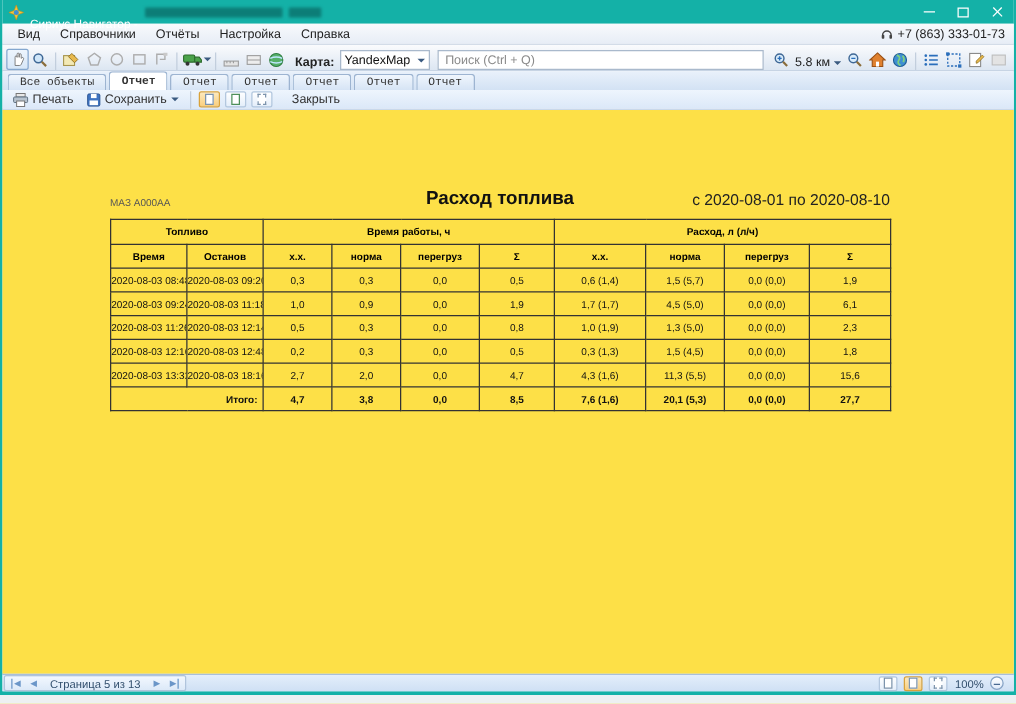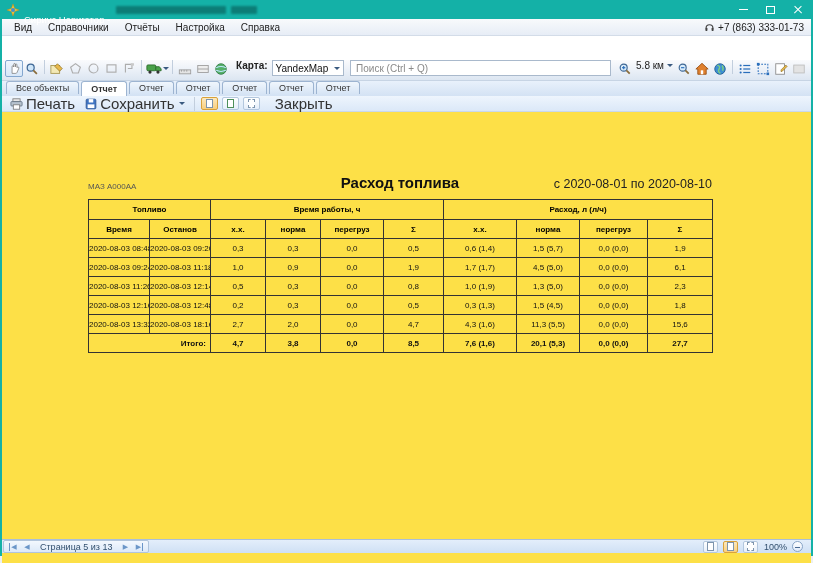--- a/index.html
+++ b/index.html
@@ -27,44 +27,44 @@
   .glyph-close::after { transform:rotate(-45deg); }
 
   
   .menubar { height:17px; background:linear-gradient(#f8fafc,#e7edf6); border-bottom:1px solid #d3dce8;
              display:flex; align-items:center; padding:0 4px; }
   .menu-item { font-size:10px; color:#222; padding:0 8px; cursor:default; }
   .phone { margin-left:auto; display:flex; align-items:center; gap:3px; font-size:10px; color:#222; padding-right:3px; }
 
   
   .toolbar { height:21px; background:linear-gradient(#fafbfd,#dce6f2); border-bottom:1px solid #c7d4e4;
-             display:flex; align-items:flex-start; padding:0 3px;margin-top:24px; }
+             display:flex; align-items:flex-end; padding:0 3px; }
   .tb-icon { width:18px; height:17px; display:flex; align-items:center; justify-content:center; border-radius:2px; flex:0 0 auto; }
   .tb-icon.active { border:1px solid #84a7cf; background:linear-gradient(#eef5fd,#d7e7f8); }
   .tb-sep { width:1px; height:14px; background:#c2cedd; margin:0 3px; flex:0 0 auto; }
   .tb-arrow { width:0; height:0; border-left:3px solid transparent; border-right:3px solid transparent; border-top:3px solid #3a5a80; margin-left:1px; }
   .map-label { font-size:10px; font-weight:bold; color:#222; margin:0 4px 0 6px; white-space:nowrap; }
   .combo { width:78px; height:16px; background:#fff; border:1px solid #a9b9cc; display:flex; align-items:center;
            font-size:10px; color:#111; padding:0 3px; }
   .combo .tb-arrow { margin-left:auto; }
   .search { width:282px; height:16px; border:1px solid #a9b9cc; font-size:10px; padding:0 5px; color:#555;
             margin-left:6px; font-family:"Liberation Sans", sans-serif; }
   .search::placeholder { color:#8a8a8a; }
   .scale-group { display:flex; align-items:center; font-size:10px; color:#222; padding:0 2px; white-space:nowrap; }
 
   
-  .tabbar { height:15px; background:linear-gradient(#e9f1fb,#d3e2f4); display:flex; padding-left:4px; }
+  .tabbar { height:15px; background:linear-gradient(#e9f1fb,#d3e2f4); display:flex; align-items:flex-end; padding-left:4px;font-family:Liberation Mono, monospace; }
   .tab { height:13px; display:flex; align-items:center; padding:0 9px; font-size:9px; color:#333;
          background:linear-gradient(#f0f6fd,#d6e4f5); border:1px solid #9db4d1; border-bottom:none;
          border-radius:3px 3px 0 0; margin-right:2px; white-space:nowrap; }
   .tab.active { background:#fff; font-weight:bold; height:15px; z-index:2; }
 
   
   .rtoolbar { height:16px; background:linear-gradient(#eef5fd,#dbe8f8); border-bottom:1px solid #c9d8ea;
-              display:flex; align-items:center; gap:2px; padding:0 4px; font-size:15px; color:#333; }
+              display:flex; align-items:center; gap:2px; padding:0 4px; font-size:10px; color:#333; }
   .rt-btn { display:flex; align-items:center; gap:3px; padding:0 4px; white-space:nowrap; }
   .view-btn { width:17px; height:13px; border:1px solid #b3c7de; border-radius:2px;
               background:linear-gradient(#fff,#e4eefa); display:flex; align-items:center; justify-content:center; margin:0 1px; }
   .view-btn.hl { border-color:#d9a23a; background:linear-gradient(#fde9bd,#f9cf7e); }
   .pg { width:7px; height:9px; border:1px solid #7d94ad; background:#fff; }
   .pg.split { border-style:dashed; }
 
   
   .docarea { position:relative; height:451px; background:#fde047; overflow:hidden; }
   .report { position:absolute; left:86px; top:62px; width:624px; }

